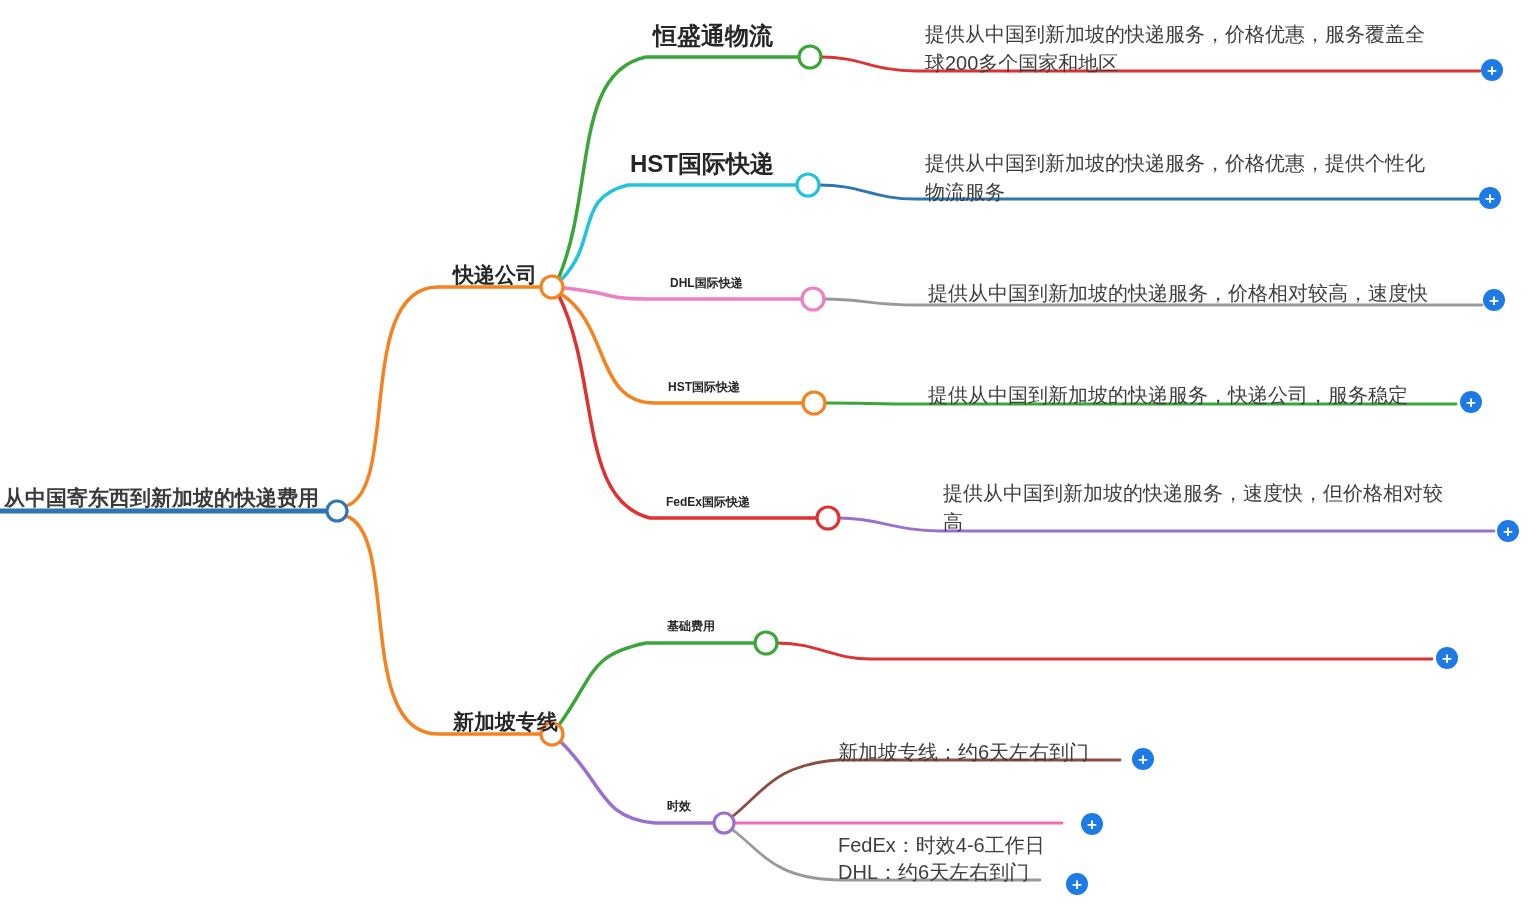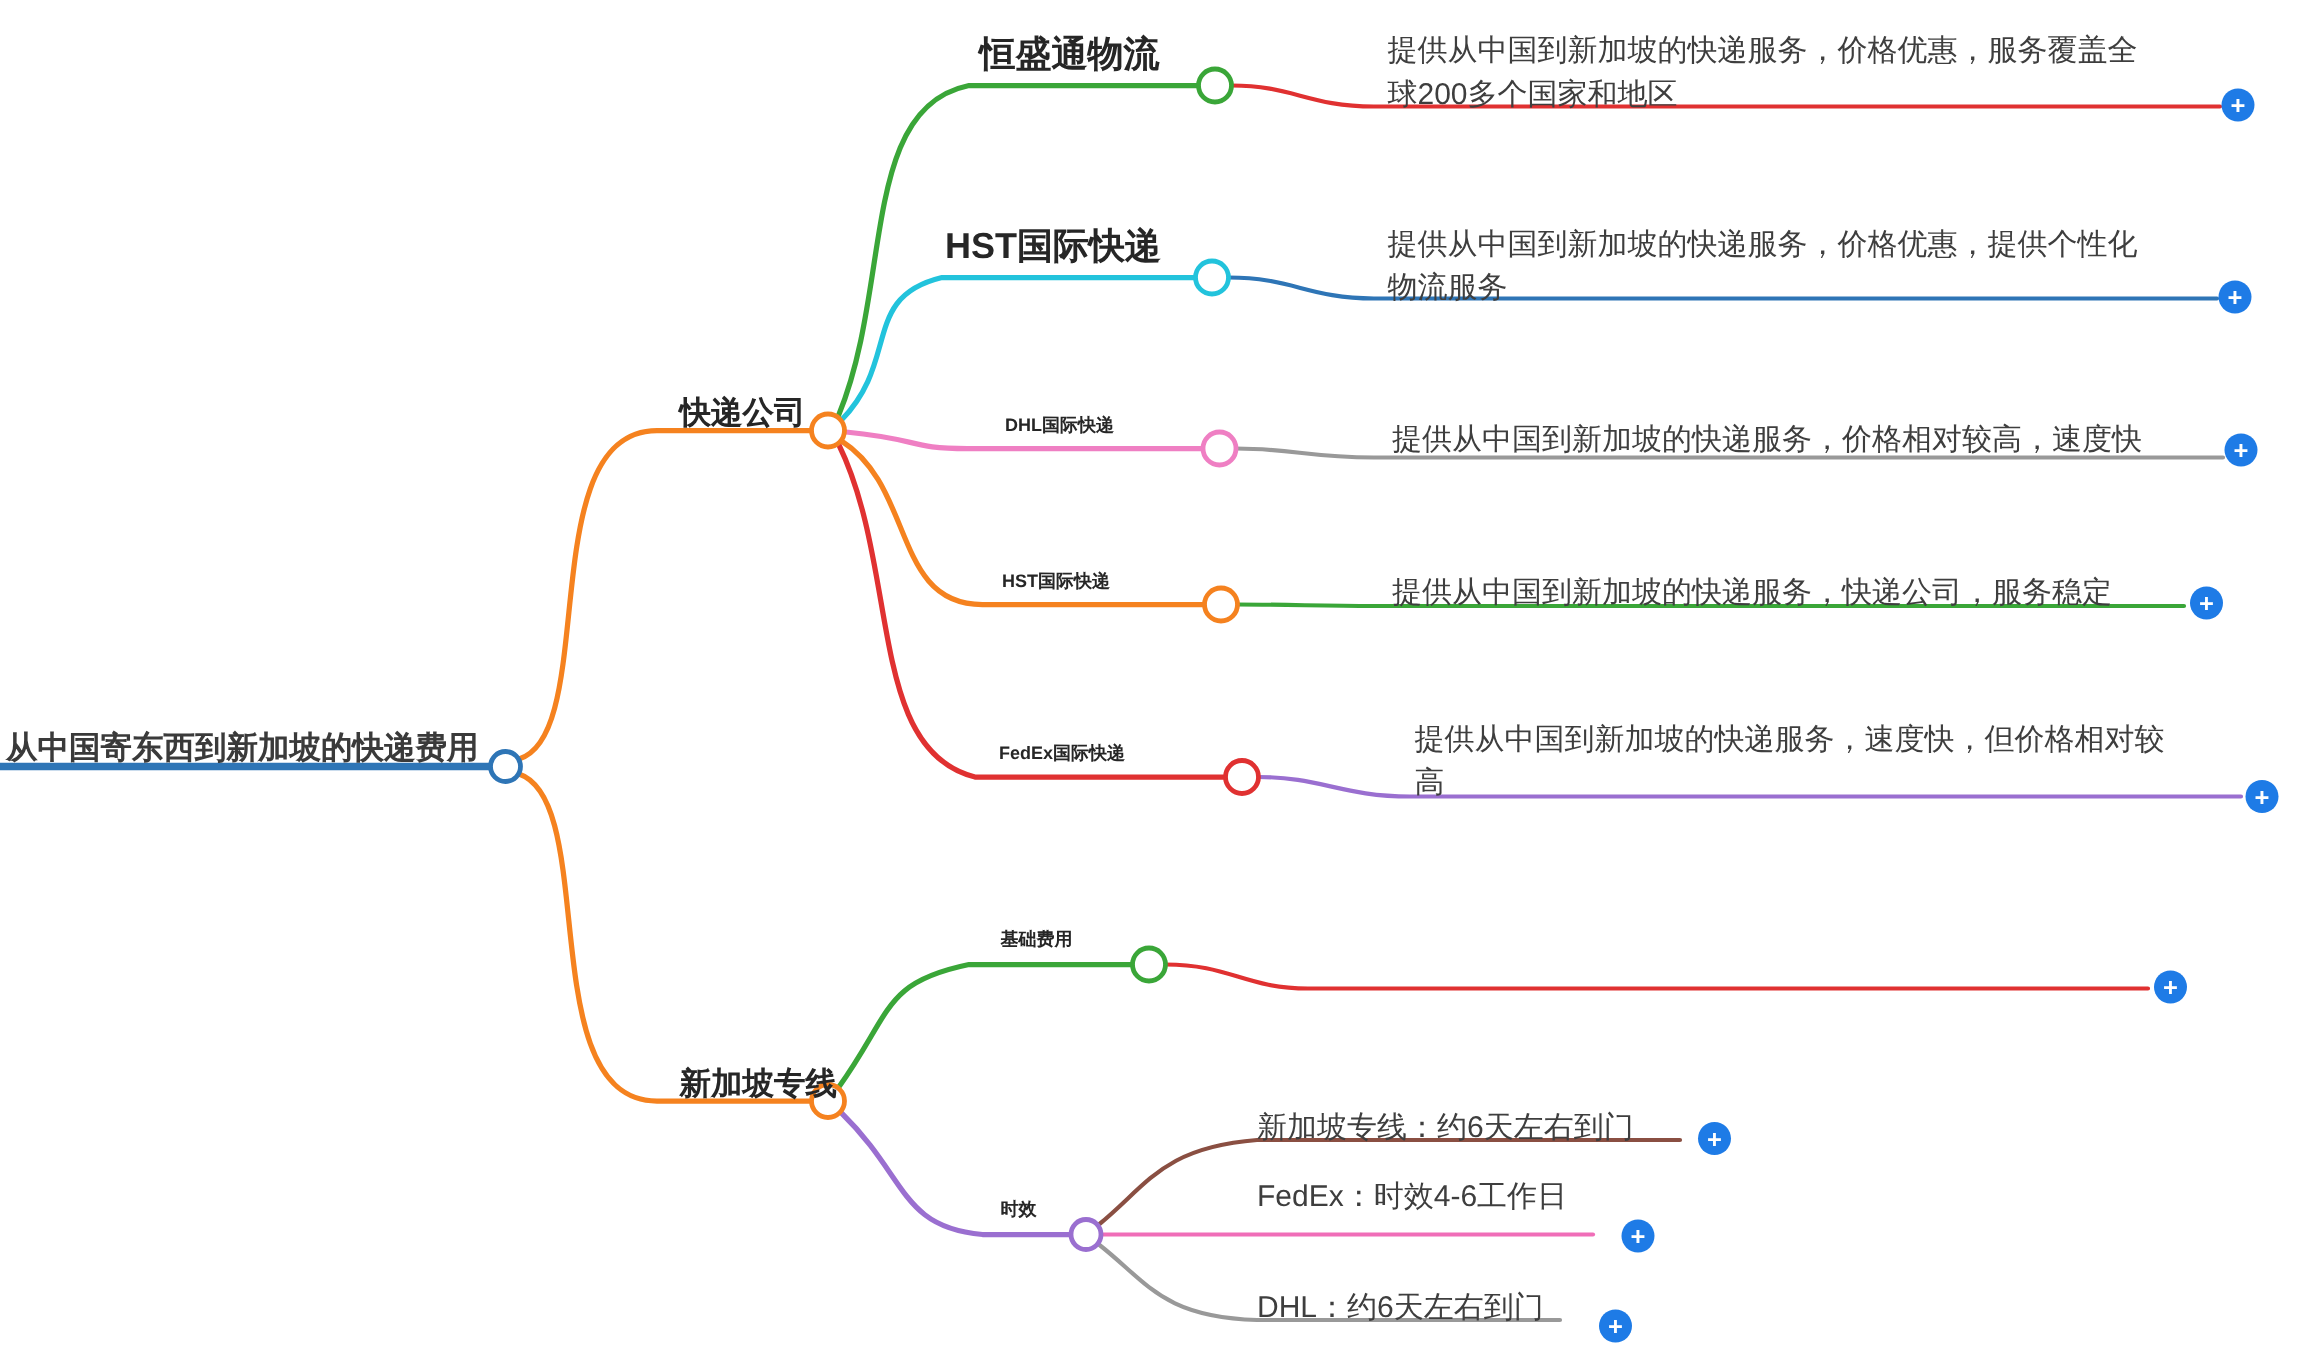--- a/index.html
+++ b/index.html
@@ -113,16 +113,16 @@
   <div class="lbl sm" style="left:666px;top:494px">FedEx国际快递</div>
   <div class="lbl sm" style="left:667px;top:618px">基础费用</div>
   <div class="lbl sm" style="left:667px;top:798px">时效</div>
 
   <div class="desc" style="left:925px;top:20px;width:512px">提供从中国到新加坡的快递服务，价格优惠，服务覆盖全球200多个国家和地区</div>
   <div class="desc" style="left:925px;top:149px;width:512px">提供从中国到新加坡的快递服务，价格优惠，提供个性化物流服务</div>
   <div class="desc nowrap" style="left:928px;top:279px">提供从中国到新加坡的快递服务，价格相对较高，速度快</div>
   <div class="desc nowrap" style="left:928px;top:381px">提供从中国到新加坡的快递服务，快递公司，服务稳定</div>
   <div class="desc" style="left:943px;top:479px;width:512px">提供从中国到新加坡的快递服务，速度快，但价格相对较高</div>
   <div class="desc nowrap" style="left:838px;top:738px">新加坡专线：约6天左右到门</div>
-  <div class="desc nowrap" style="left:838px;top:784px">FedEx：时效4-6工作日</div>
+  <div class="desc nowrap" style="left:838px;top:831px">FedEx：时效4-6工作日</div>
   <div class="desc nowrap" style="left:838px;top:858px">DHL：约6天左右到门</div>
 
 </div>
 
 </body></html>

